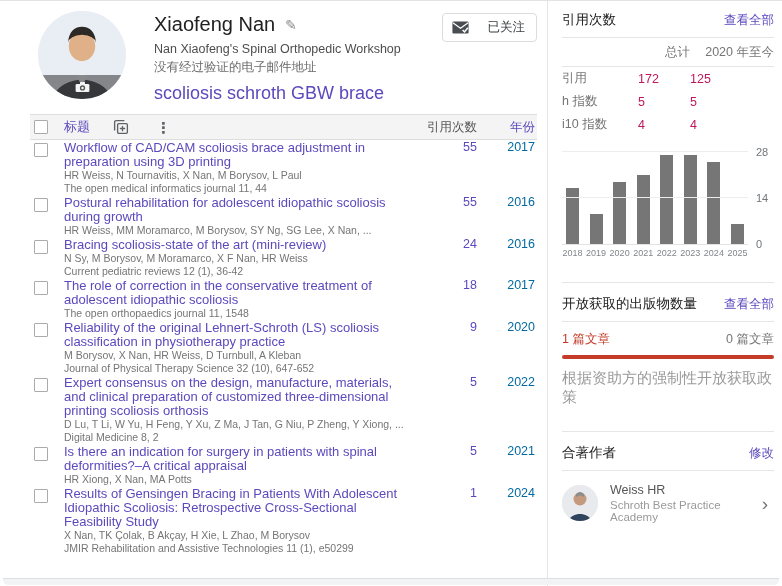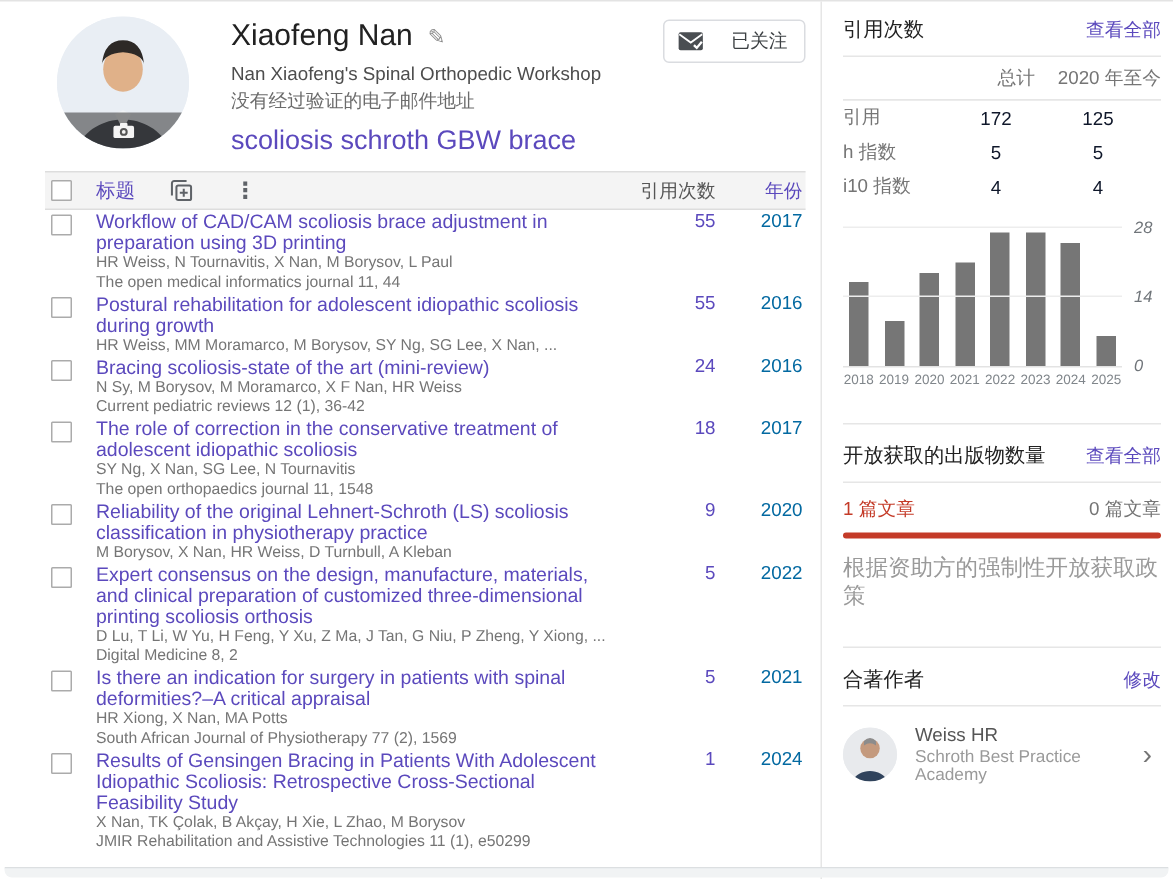--- a/index.html
+++ b/index.html
@@ -71,35 +71,35 @@
   
   .sidebar{flex:1;border-left:1px solid var(--border);box-sizing:border-box;padding:10px 8px 0 14px;}
   .sb-head{display:flex;justify-content:space-between;align-items:baseline;}
   .sb-title{font-size:13.5px;color:#212121;}
   .sb-link{font-size:12.5px;}
   .sb-citations .sb-head{border-bottom:1px solid var(--border);padding-bottom:8px;}
   .stats{width:100%;border-collapse:collapse;font-size:12.5px;}
   .stats th{font-weight:normal;color:#757575;text-align:right;padding:6px 0 5px;border-bottom:1px solid var(--border);}
   .stats th:first-child{text-align:left;}
   .stats td{padding:3px 0;color:#757575;}
-  .stats td.stat-num{text-align:center;color:#0f172a;}
+  .stats td.stat-num{text-align:left;color:#be185d;}
   .stats .col-total{width:52px;}
   .stats .col-since{width:84px;}
 
   
   .chart{display:flex;margin-top:16px;}
   .chart-left{flex:1;}
   .plot{position:relative;height:92px;border-bottom:1px solid #e3e3e3;}
   .grid{position:absolute;left:0;right:0;height:1px;background:#ededed;}
   .bars{position:absolute;left:0;right:0;top:0;bottom:0;display:flex;align-items:flex-end;justify-content:space-between;padding:0 4px;}
   .bar{width:13px;background:var(--bar);cursor:pointer;}
   .years{display:flex;justify-content:space-between;margin-top:3px;padding:0 0px;}
   .year-label{font-size:9px;color:#80868b;width:21px;text-align:center;}
   .yaxis{width:26px;position:relative;height:92px;flex:0 0 26px;}
-  .ytick{position:absolute;left:8px;transform:translateY(50%);font-size:11px;color:#70757a;font-style:italic;}
+  .ytick{position:absolute;left:8px;transform:translateY(50%);font-size:11px;color:#70757a;}
 
   
   .sb-section{border-top:1px solid var(--border);margin-top:24px;padding-top:12px;}
   .sb-section .sb-head{border-bottom:1px solid var(--border);padding-bottom:8px;}
   .pa-row{display:flex;justify-content:space-between;font-size:12.5px;padding:9px 0 7px;}
   .pa-row .left{color:var(--red);}
   .pa-row .right{color:#757575;}
   .pa-bar{height:4px;background:var(--red);border-radius:2px;}
   .pa-labels{display:flex;justify-content:space-between;font-size:11.5px;padding:8px 0 0;}
   .pa-labels .left{color:var(--red);}
@@ -206,51 +206,50 @@
             <div class="pub-meta">N Sy, M Borysov, M Moramarco, X F Nan, HR Weiss</div>
             <div class="pub-meta">Current pediatric reviews 12 (1), 36-42</div>
           </div>
           <a class="pub-cited">24</a>
           <span class="pub-year">2016</span>
         </div>
         <div class="pub-row">
           <span class="cb"></span>
           <div class="pub-main">
             <a class="pub-title">The role of correction in the conservative treatment of adolescent idiopathic scoliosis</a>
-            <div class="pub-meta">SY Ng, X Nan, SG Lee, N Tournavitis</div>
             <div class="pub-meta">The open orthopaedics journal 11, 1548</div>
           </div>
           <a class="pub-cited">18</a>
           <span class="pub-year">2017</span>
         </div>
         <div class="pub-row">
           <span class="cb"></span>
           <div class="pub-main">
             <a class="pub-title">Reliability of the original Lehnert-Schroth (LS) scoliosis classification in physiotherapy practice</a>
             <div class="pub-meta">M Borysov, X Nan, HR Weiss, D Turnbull, A Kleban</div>
+            <div class="pub-meta">Journal of Physical Therapy Science 32 (10), 647-652</div>
           </div>
           <a class="pub-cited">9</a>
           <span class="pub-year">2020</span>
         </div>
         <div class="pub-row">
           <span class="cb"></span>
           <div class="pub-main">
             <a class="pub-title">Expert consensus on the design, manufacture, materials, and clinical preparation of customized three-dimensional printing scoliosis orthosis</a>
             <div class="pub-meta">D Lu, T Li, W Yu, H Feng, Y Xu, Z Ma, J Tan, G Niu, P Zheng, Y Xiong, ...</div>
             <div class="pub-meta">Digital Medicine 8, 2</div>
           </div>
           <a class="pub-cited">5</a>
           <span class="pub-year">2022</span>
         </div>
         <div class="pub-row">
           <span class="cb"></span>
           <div class="pub-main">
             <a class="pub-title">Is there an indication for surgery in patients with spinal deformities?–A critical appraisal</a>
             <div class="pub-meta">HR Xiong, X Nan, MA Potts</div>
-            <div class="pub-meta">South African Journal of Physiotherapy 77 (2), 1569</div>
           </div>
           <a class="pub-cited">5</a>
           <span class="pub-year">2021</span>
         </div>
         <div class="pub-row">
           <span class="cb"></span>
           <div class="pub-main">
             <a class="pub-title">Results of Gensingen Bracing in Patients With Adolescent Idiopathic Scoliosis: Retrospective Cross-Sectional Feasibility Study</a>
             <div class="pub-meta">X Nan, TK Çolak, B Akçay, H Xie, L Zhao, M Borysov</div>
             <div class="pub-meta">JMIR Rehabilitation and Assistive Technologies 11 (1), e50299</div>

